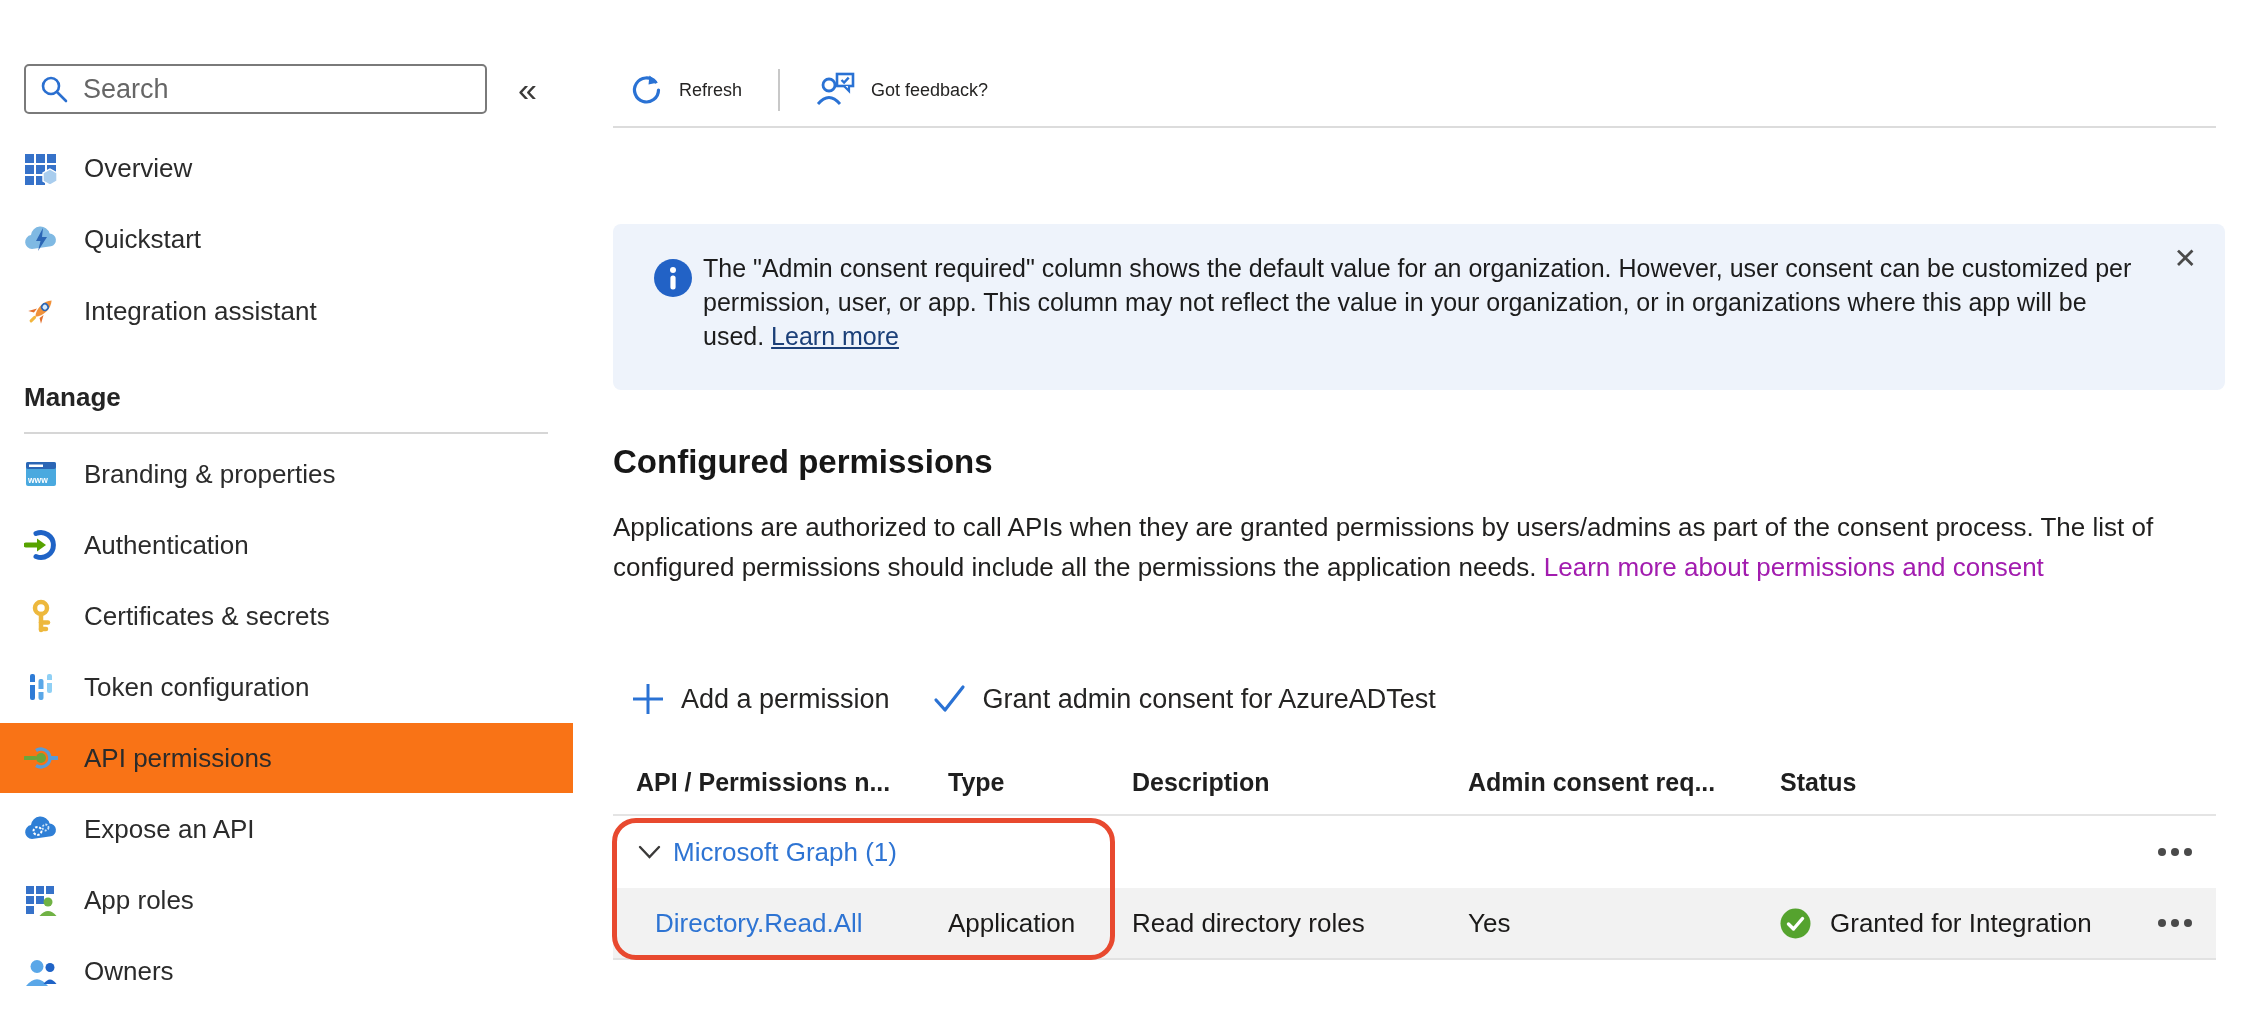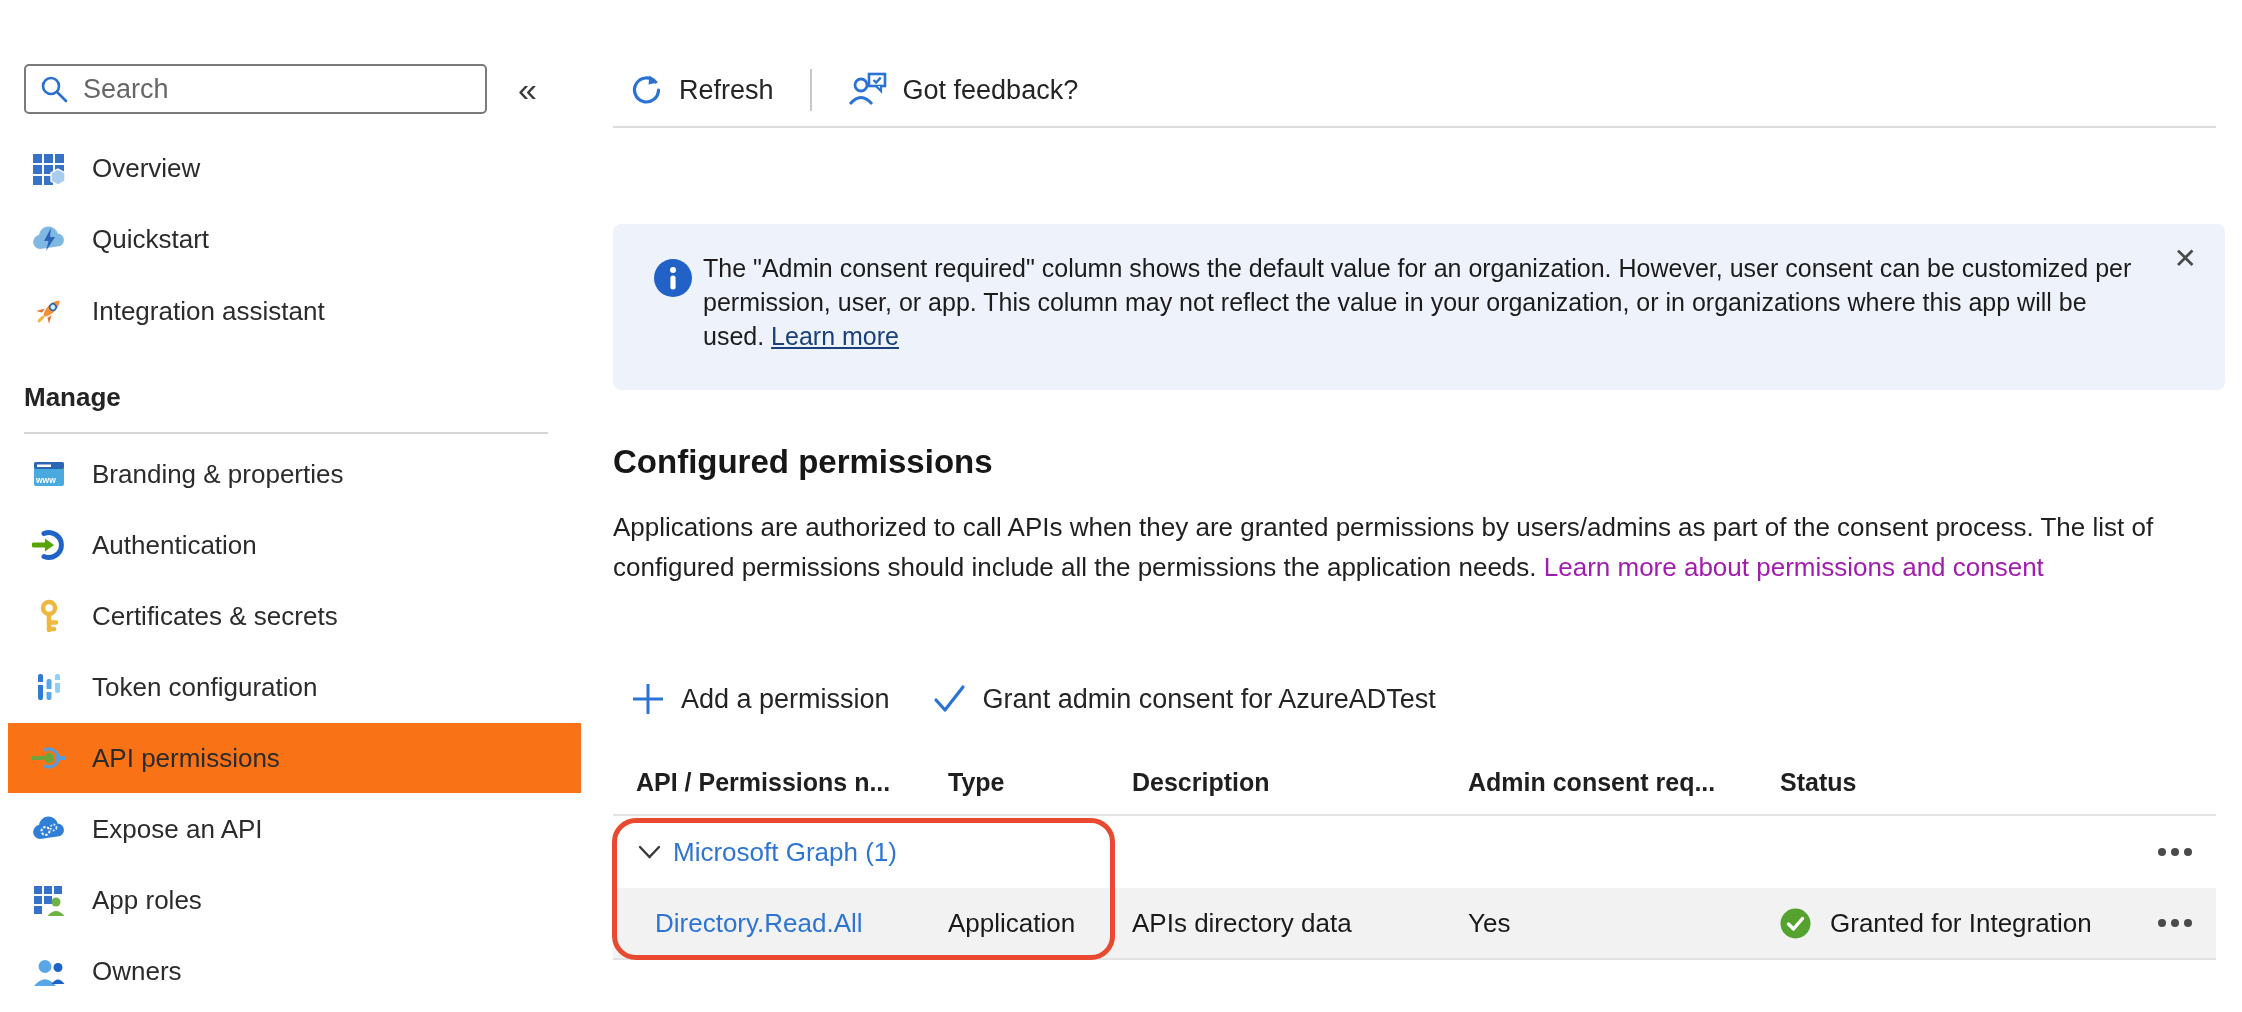--- a/index.html
+++ b/index.html
@@ -11,33 +11,33 @@
   
   .sidebar{position:absolute;left:0;top:0;width:573px;height:993px;background:#fff;}
   .searchbox{position:absolute;left:24px;top:64px;width:463px;height:50px;
              border:2px solid #7a7a7a;border-radius:5px;box-sizing:border-box;
              display:flex;align-items:center;background:#fff;}
   .searchbox svg{margin-left:13px;flex:0 0 auto;}
   .searchbox input{border:none;outline:none;flex:1;margin-left:12px;font-size:27px;
                    color:#3a3a3a;font-family:inherit;background:transparent;}
   .searchbox input::placeholder{color:#666;opacity:1;}
   .collapse{position:absolute;left:518px;top:68px;font-size:34px;color:#3b3a39;cursor:pointer;line-height:42px;}
-  .navitem{position:absolute;left:8px;width:573px;height:70px;display:flex;align-items:center;
+  .navitem{position:absolute;left:0;width:573px;height:70px;display:flex;align-items:center;
            padding-left:24px;gap:26px;box-sizing:border-box;cursor:pointer;}
   .navitem .lbl{font-size:26px;color:#2b2b2b;white-space:nowrap;}
   .navitem.selected{background:#f97316;}
   .sec-label{position:absolute;left:24px;top:382px;font-size:26px;font-weight:700;color:#242424;}
   .sec-divider{position:absolute;left:24px;top:432px;width:524px;height:2px;background:#d6d6d6;}
   .icn{width:34px;height:34px;flex:0 0 auto;}
 
   
   .main{position:absolute;left:573px;top:0;width:1669px;height:1012px;}
   .toolbar{position:absolute;left:55px;top:60px;height:60px;display:flex;align-items:center;}
   .tbtn{display:flex;align-items:center;gap:15px;cursor:pointer;}
-  .tbtn .lbl{font-size:27px;color:#252423;white-space:nowrap;}
+  .tbtn .lbl{font-size:18px;color:#252423;white-space:nowrap;}
   .tsep{width:2px;height:42px;background:#c8c8c8;margin:0 36px;}
   .rule{position:absolute;left:40px;top:126px;width:1603px;height:2px;background:#dcdcdc;}
 
   .banner{position:absolute;left:40px;top:224px;width:1612px;height:166px;background:#eef3fb;
           border-radius:8px;box-sizing:border-box;}
   .banner .info{position:absolute;left:40px;top:34px;}
   .banner .msg{position:absolute;left:90px;top:27px;width:1450px;font-size:25px;line-height:34px;color:#1c1c1c;}
   .banner a.lm{color:#1b3f78;text-decoration:underline;cursor:pointer;font-weight:400;}
   .banner .close{position:absolute;right:28px;top:18px;font-size:28px;color:#4a4a4a;cursor:pointer;font-weight:300;}
 
@@ -289,21 +289,21 @@
         <div class="dotwrap">
           <span class="dots"></span>
         </div>
       </div>
 
       <div class="trow permrow">
         <div class="cell c1">
           <a>Directory.Read.All</a>
         </div>
         <div class="cell">Application</div>
-        <div class="cell">APIs directory data</div>
+        <div class="cell">Read directory roles</div>
         <div class="cell">Yes</div>
         <div class="cell statuscell">
           <svg width="31" height="31" viewBox="0 0 31 31">
             <circle cx="15.5" cy="15.5" r="15" fill="#55a32e"></circle>
             <path d="M8.5,16 L13.5,21 L22.5,10.5" fill="none" stroke="#fff" stroke-width="3.4" stroke-linecap="round" stroke-linejoin="round"></path>
           </svg>
           <span>Granted for Integration</span>
         </div>
         <div class="dotwrap">
           <span class="dots"></span>

